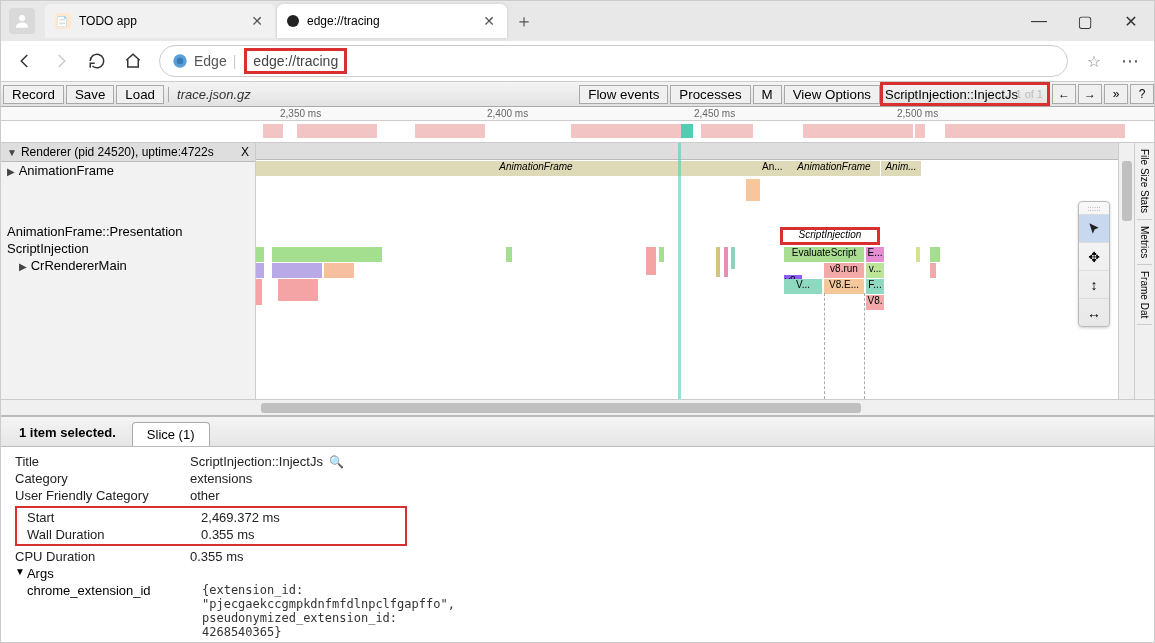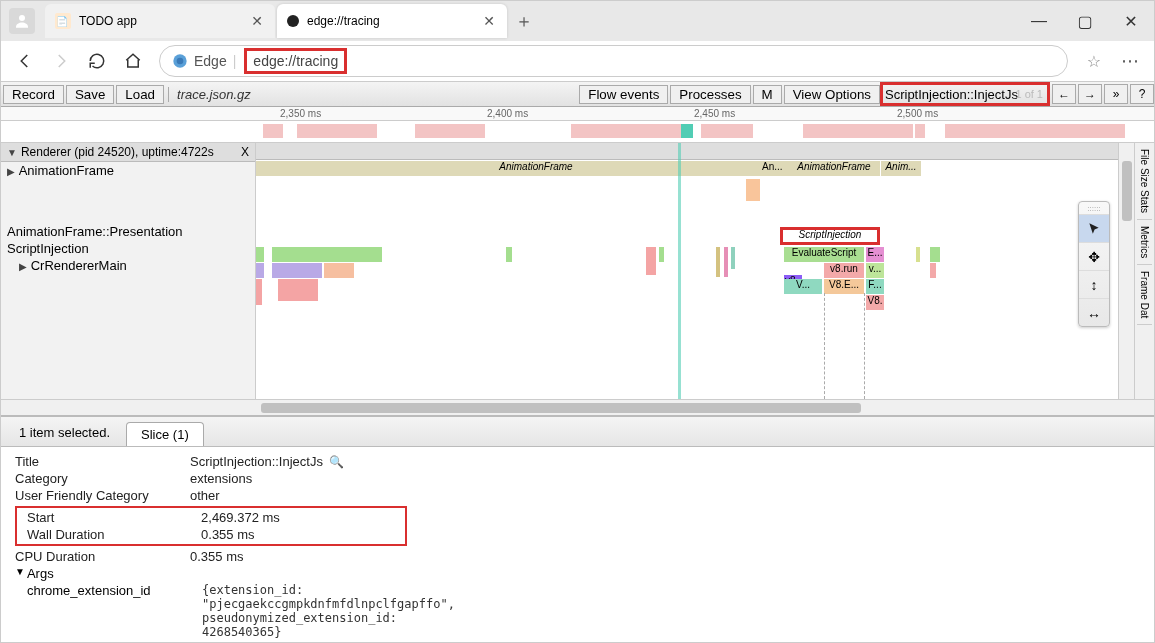--- a/index.html
+++ b/index.html
@@ -69,21 +69,21 @@
 .nav-tool .grip { height: 12px; display: flex; align-items: center; justify-content: center; font-size: 8px; color: #999; }
 .nav-tool .nav-cell { height: 28px; display: flex; align-items: center; justify-content: center; border-top: 1px solid #ddd; font-size: 14px; }
 
 
 .hscroll { height: 16px; background: #f0f0f0; border-top: 1px solid #ccc; position: relative; }
 .hscroll .thumb { position: absolute; top: 3px; left: 260px; width: 600px; height: 10px; background: #c0c0c0; border-radius: 3px; }
 
 
 .details { border-top: 2px solid #bbb; background: #fff; }
 .details-tabs { height: 30px; background: linear-gradient(#f4f4f4,#e6e6e6); border-bottom: 1px solid #bbb; display: flex; align-items: flex-end; padding-left: 8px; font-size: 13px; }
-.dt-label { font-weight: normal; padding: 6px 10px; }
+.dt-label { font-weight: bold; padding: 6px 10px; }
 .dt-tab { border: 1px solid #aaa; border-bottom: none; background: #fff; padding: 4px 14px; border-radius: 4px 4px 0 0; margin-left: 6px; }
 .details-body { padding: 6px 14px; font-size: 13px; }
 .detail-row { display: flex; padding: 1px 0; }
 .detail-key { width: 175px; color: #222; }
 .detail-val { color: #222; }
 .detail-row.num .detail-val { width: 195px; text-align: left; }
 .detail-hl { border: 2px solid #d92f2f; margin: 2px 0; padding: 1px 10px; width: 392px; }
 .args-row { display: flex; align-items: flex-start; padding: 1px 0; }
 .args-key { width: 175px; }
 .args-val { font-family: Consolas, monospace; font-size: 12px; white-space: pre-line; color: #333; }

